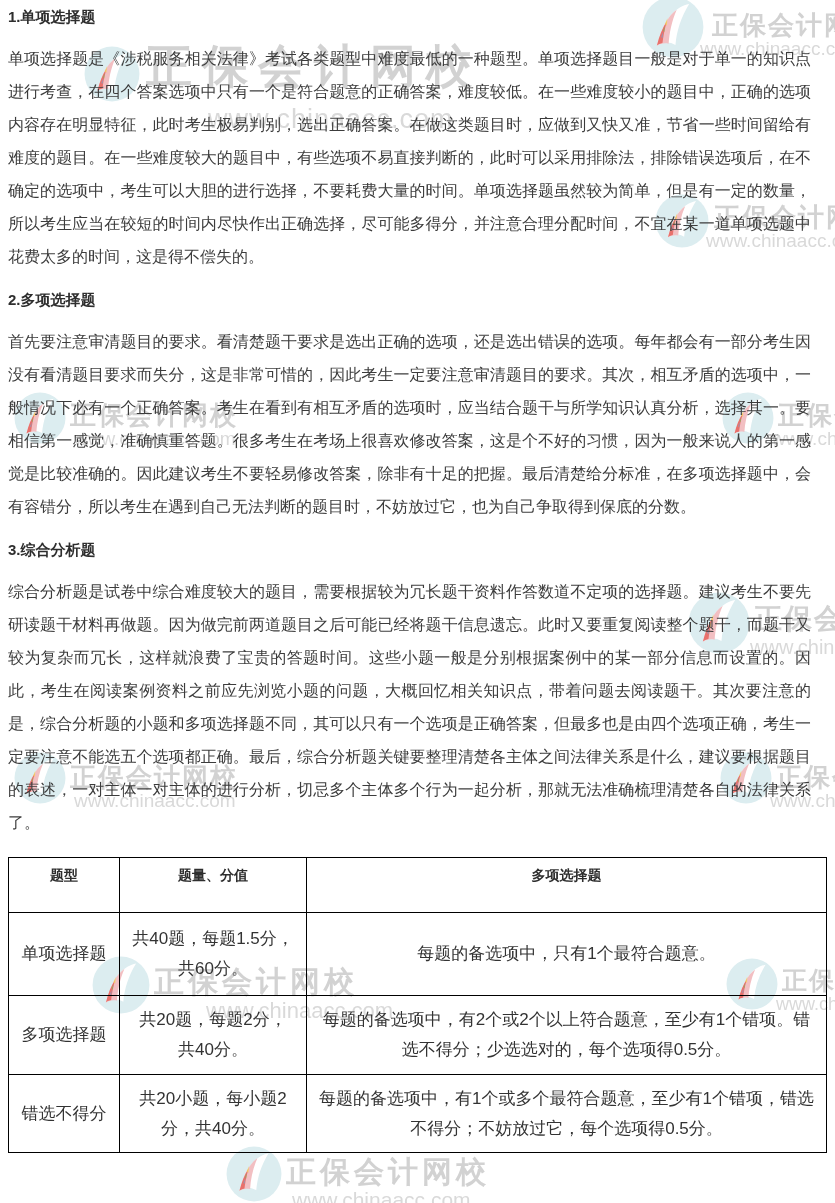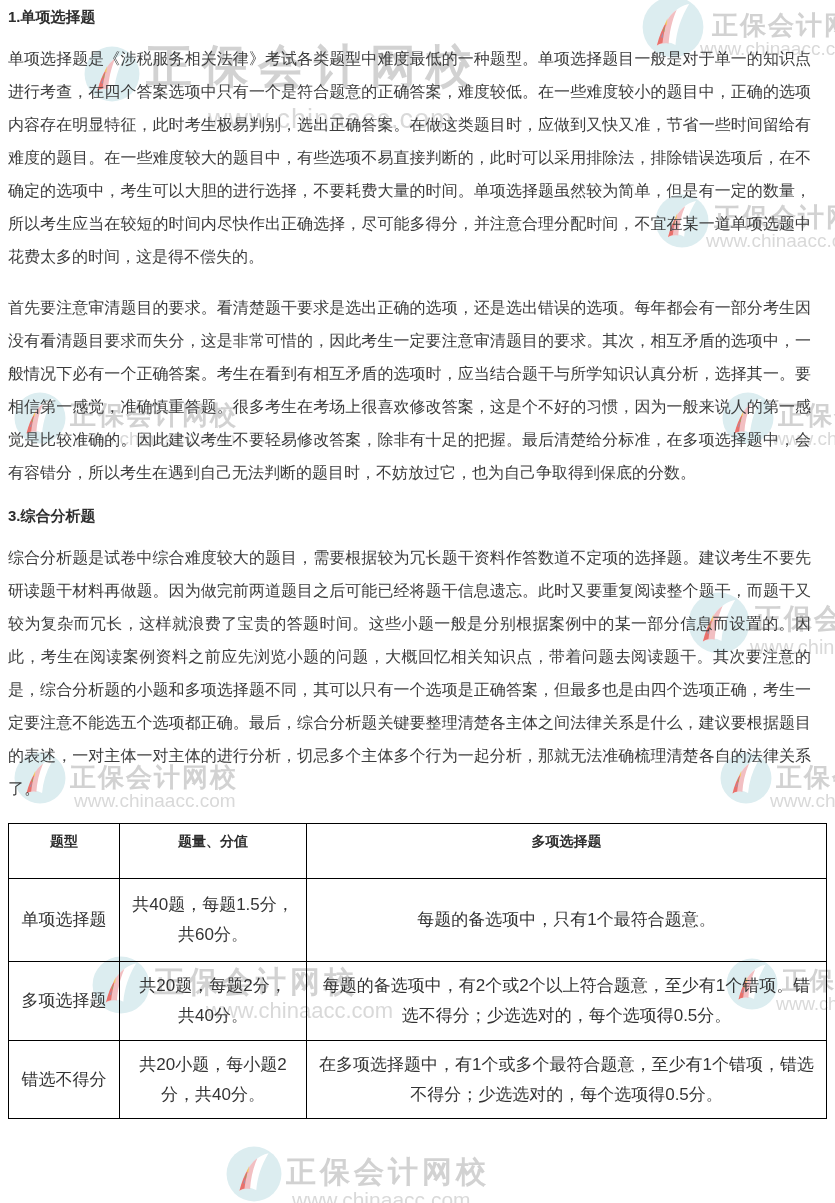--- a/index.html
+++ b/index.html
@@ -138,20 +138,21 @@
     <div class="wm-brand" style="left:286px;top:1152px;font-size:30px;letter-spacing:4px">正保会计网校</div>
     <div class="wm-url" style="left:292px;top:1188px;font-size:21px">www.chinaacc.com</div>
 
   </div>
 
   <div class="content">
 
     <h3 class="heading">1.单项选择题</h3>
     <p class="para">单项选择题是《涉税服务相关法律》考试各类题型中难度最低的一种题型。单项选择题目一般是对于单一的知识点进行考查，在四个答案选项中只有一个是符合题意的正确答案，难度较低。在一些难度较小的题目中，正确的选项内容存在明显特征，此时考生极易判别，选出正确答案。在做这类题目时，应做到又快又准，节省一些时间留给有难度的题目。在一些难度较大的题目中，有些选项不易直接判断的，此时可以采用排除法，排除错误选项后，在不确定的选项中，考生可以大胆的进行选择，不要耗费大量的时间。单项选择题虽然较为简单，但是有一定的数量，所以考生应当在较短的时间内尽快作出正确选择，尽可能多得分，并注意合理分配时间，不宜在某一道单项选题中花费太多的时间，这是得不偿失的。</p>
 
+    <h3 class="heading">2.多项选择题</h3>
     <p class="para">首先要注意审清题目的要求。看清楚题干要求是选出正确的选项，还是选出错误的选项。每年都会有一部分考生因没有看清题目要求而失分，这是非常可惜的，因此考生一定要注意审清题目的要求。其次，相互矛盾的选项中，一般情况下必有一个正确答案。考生在看到有相互矛盾的选项时，应当结合题干与所学知识认真分析，选择其一。要相信第一感觉，准确慎重答题。很多考生在考场上很喜欢修改答案，这是个不好的习惯，因为一般来说人的第一感觉是比较准确的。因此建议考生不要轻易修改答案，除非有十足的把握。最后清楚给分标准，在多项选择题中，会有容错分，所以考生在遇到自己无法判断的题目时，不妨放过它，也为自己争取得到保底的分数。</p>
 
     <h3 class="heading">3.综合分析题</h3>
     <p class="para">综合分析题是试卷中综合难度较大的题目，需要根据较为冗长题干资料作答数道不定项的选择题。建议考生不要先研读题干材料再做题。因为做完前两道题目之后可能已经将题干信息遗忘。此时又要重复阅读整个题干，而题干又较为复杂而冗长，这样就浪费了宝贵的答题时间。这些小题一般是分别根据案例中的某一部分信息而设置的。因此，考生在阅读案例资料之前应先浏览小题的问题，大概回忆相关知识点，带着问题去阅读题干。其次要注意的是，综合分析题的小题和多项选择题不同，其可以只有一个选项是正确答案，但最多也是由四个选项正确，考生一定要注意不能选五个选项都正确。最后，综合分析题关键要整理清楚各主体之间法律关系是什么，建议要根据题目的表述，一对主体一对主体的进行分析，切忌多个主体多个行为一起分析，那就无法准确梳理清楚各自的法律关系了。</p>
 
     <table class="scoring-table">
       <colgroup>
         <col style="width:111px">
         <col style="width:187px">
         <col>
@@ -170,19 +171,19 @@
           <td>每题的备选项中，只有1个最符合题意。</td>
         </tr>
         <tr class="row-2">
           <td>多项选择题</td>
           <td>共20题，每题2分，共40分。</td>
           <td>每题的备选项中，有2个或2个以上符合题意，至少有1个错项。错选不得分；少选选对的，每个选项得0.5分。</td>
         </tr>
         <tr class="row-3">
           <td>错选不得分</td>
           <td>共20小题，每小题2分，共40分。</td>
-          <td>在多项选择题中，有1个或多个最符合题意，至少有1个错项，错选不得分；少选选对的，每个选项得0.5分。</td>
+          <td>每题的备选项中，有1个或多个最符合题意，至少有1个错项，错选不得分；不妨放过它，每个选项得0.5分。</td>
         </tr>
       </tbody>
     </table>
 
   </div>
 </div>
 
 </body></html>

